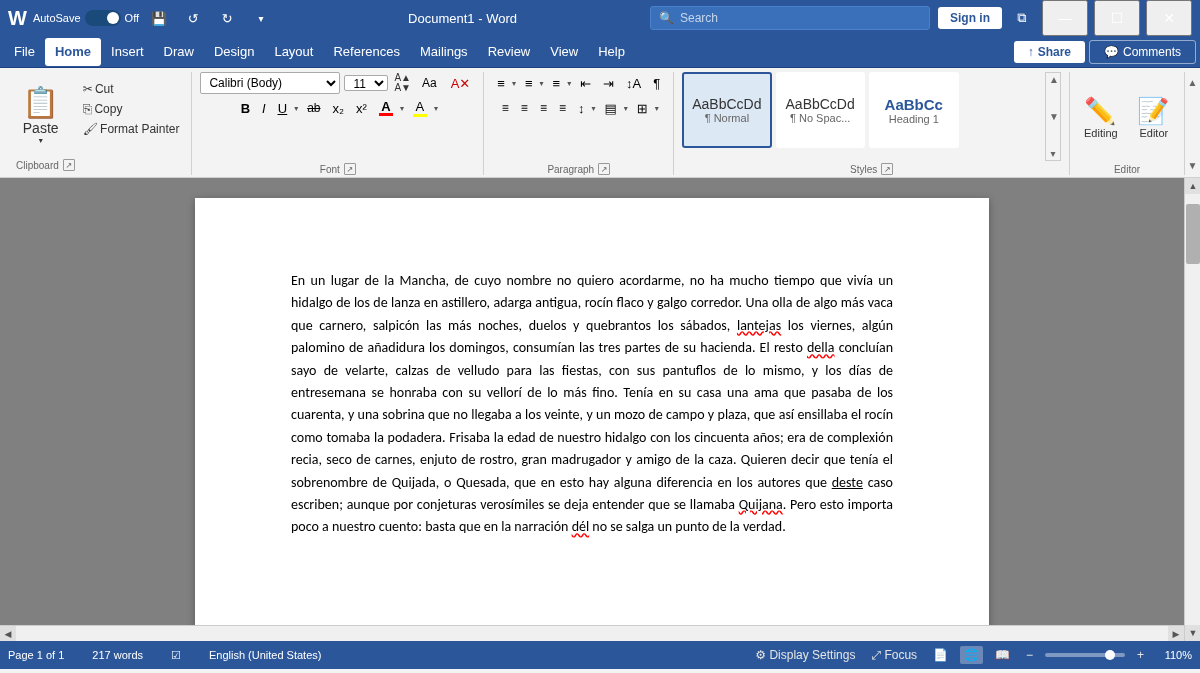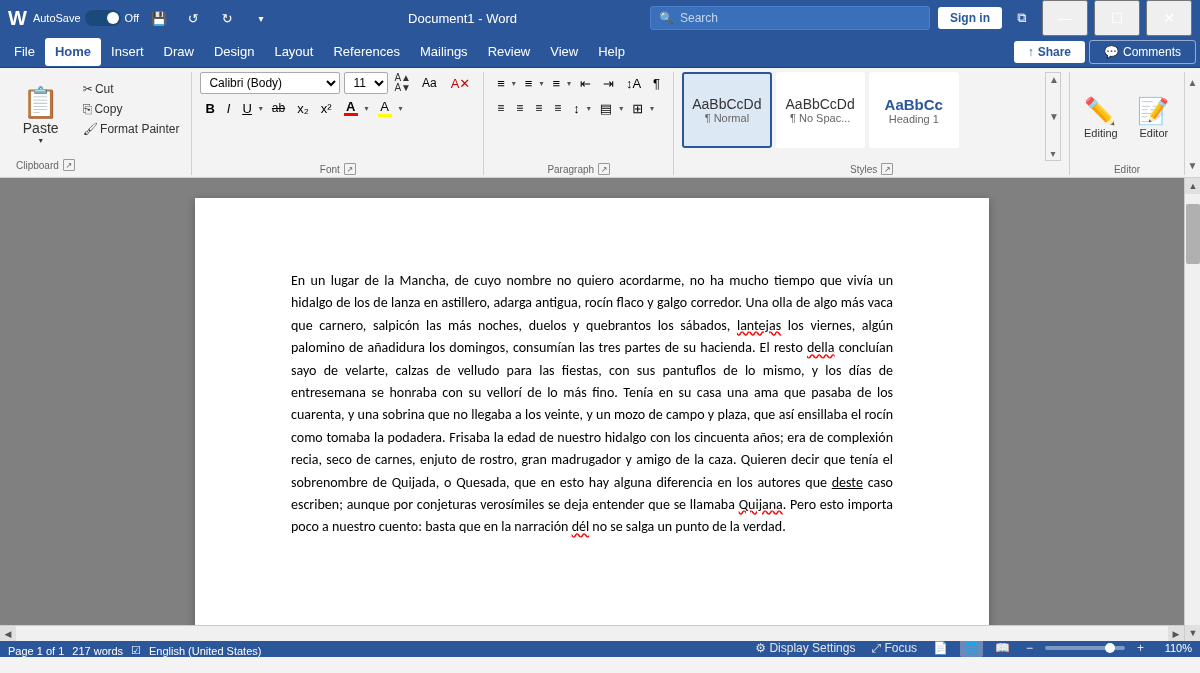--- a/index.html
+++ b/index.html
@@ -113,20 +113,21 @@
       display: flex;
       flex-direction: column;
       padding: 0 8px;
       border-right: 1px solid #d0d0d0;
       min-width: 60px;
     }
     .ribbon-group:last-child { border-right: none; }
     .ribbon-group-content {
       flex: 1;
       display: flex;
+      align-items: center;
       gap: 4px;
     }
     .ribbon-group-label {
       font-size: 10px;
       color: #666;
       text-align: center;
       padding-top: 2px;
       display: flex;
       align-items: center;
       justify-content: center;
@@ -158,21 +159,21 @@
     .font-controls { display: flex; flex-direction: column; gap: 4px; }
     .font-row1 { display: flex; align-items: center; gap: 4px; }
     .font-row2 { display: flex; align-items: center; gap: 2px; }
     .font-select {
       border: 1px solid #aaa; background: white;
       font-size: 12px; height: 22px; width: 140px;
       padding: 0 4px; border-radius: 2px; cursor: pointer;
     }
     .size-select {
       border: 1px solid #aaa; background: white;
-      font-size: 12px; height: 22px; width: 44px;
+      font-size: 12px; height: 16px; width: 44px;
       padding: 0 4px; border-radius: 2px; cursor: pointer;
     }
     .fmt-btn {
       background: none; border: none; cursor: pointer;
       padding: 2px 5px; border-radius: 2px; font-size: 13px;
       height: 22px; display: flex; align-items: center; justify-content: center;
     }
     .fmt-btn.bold { font-weight: bold; }
     .fmt-btn.italic { font-style: italic; }
     .fmt-btn.underline { text-decoration: underline; }
@@ -286,26 +287,26 @@
       background: #e0e0e0; border: none; cursor: pointer;
       display: flex; align-items: center; justify-content: center;
       font-size: 9px; color: #555; flex-shrink: 0;
     }
     .scrollbar-h-track { flex: 1; background: #f0f0f0; }
 
     
     .status-bar {
       background: #2b579a;
       color: white;
-      height: 16px;
-      display: flex;
-      align-items: flex-end;
+      height: 28px;
+      display: flex;
+      align-items: center;
       padding: 0 8px;
       font-size: 11px;
-      gap: 8px;
+      gap: 28px;
     }
     .status-right { margin-left: auto; display: flex; align-items: center; gap: 8px; }
     .zoom-slider {
       width: 80px; height: 4px;
       background: rgba(255,255,255,0.4);
       border-radius: 2px; position: relative;
       cursor: pointer;
     }
     .zoom-thumb {
       width: 10px; height: 10px;

